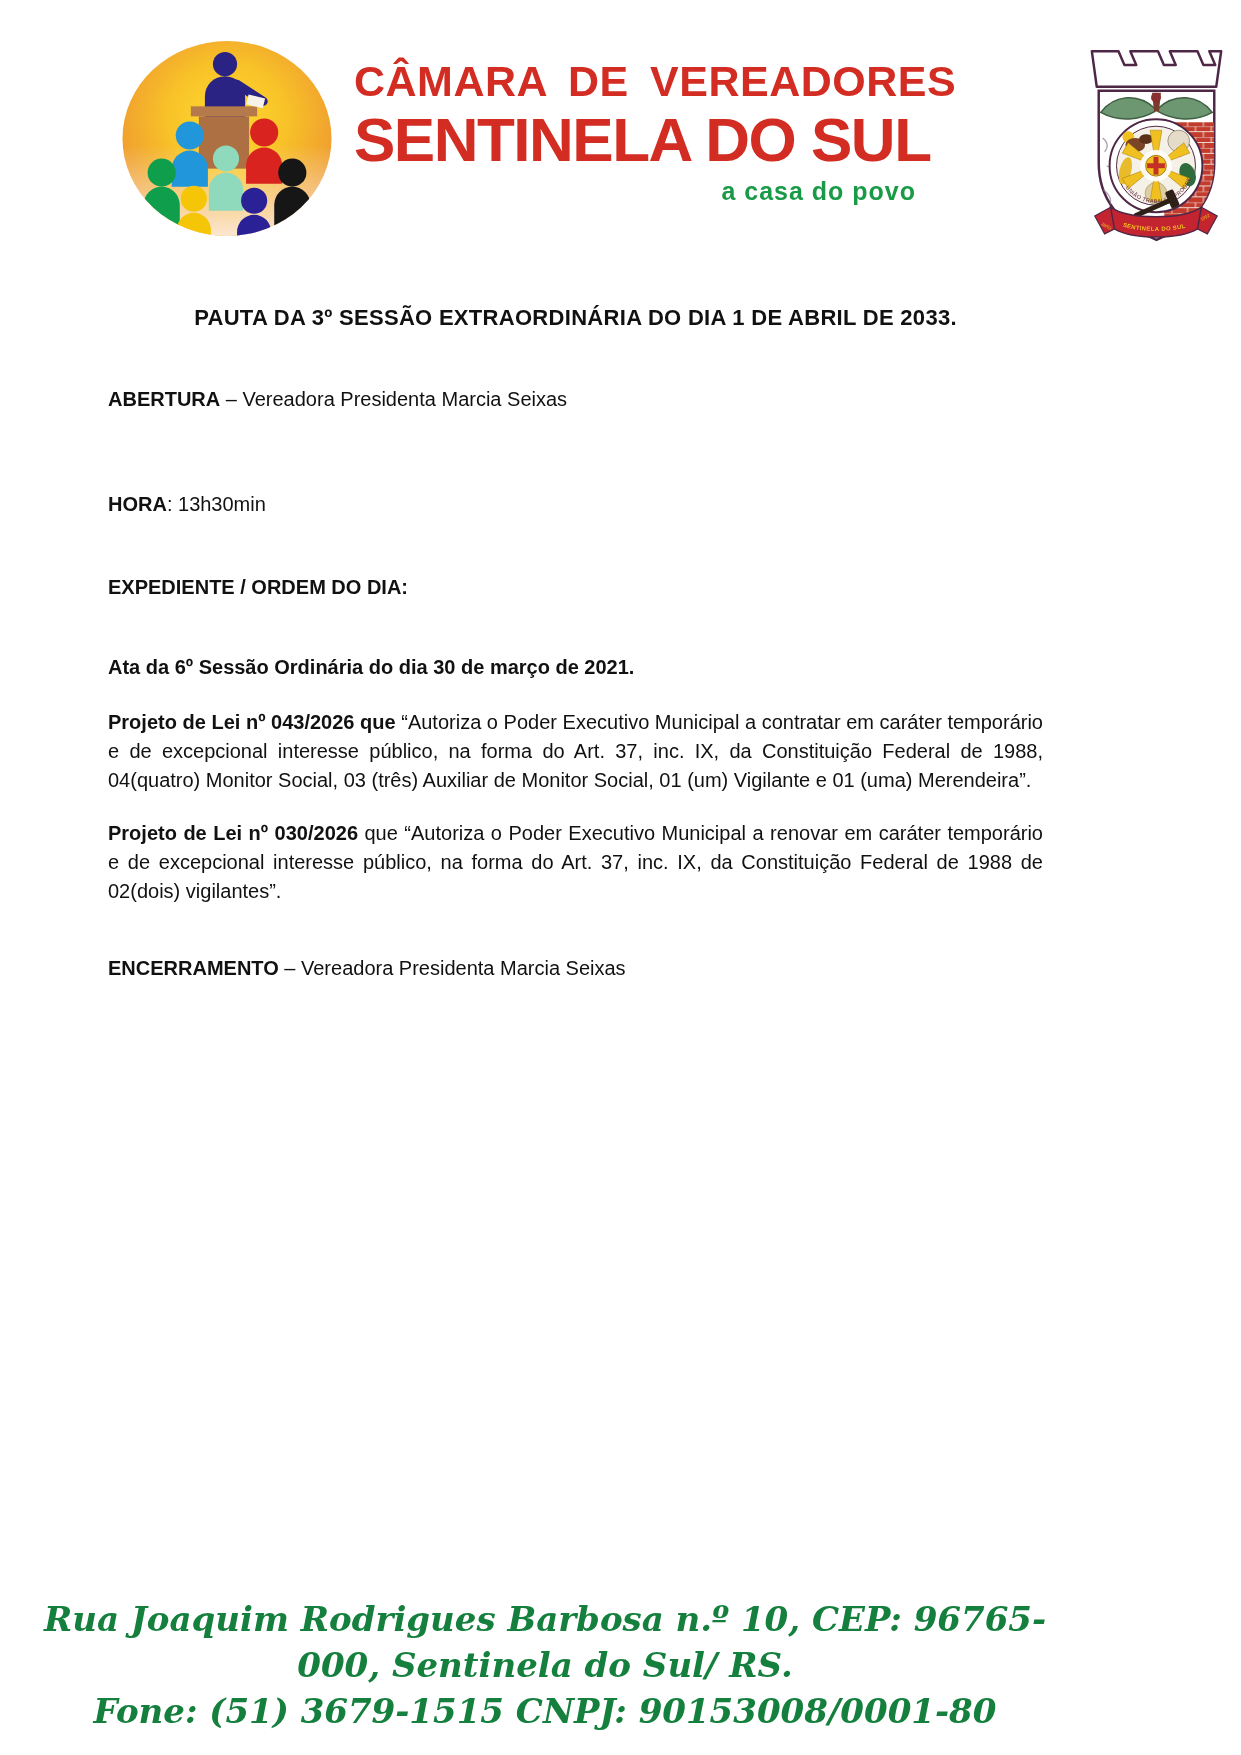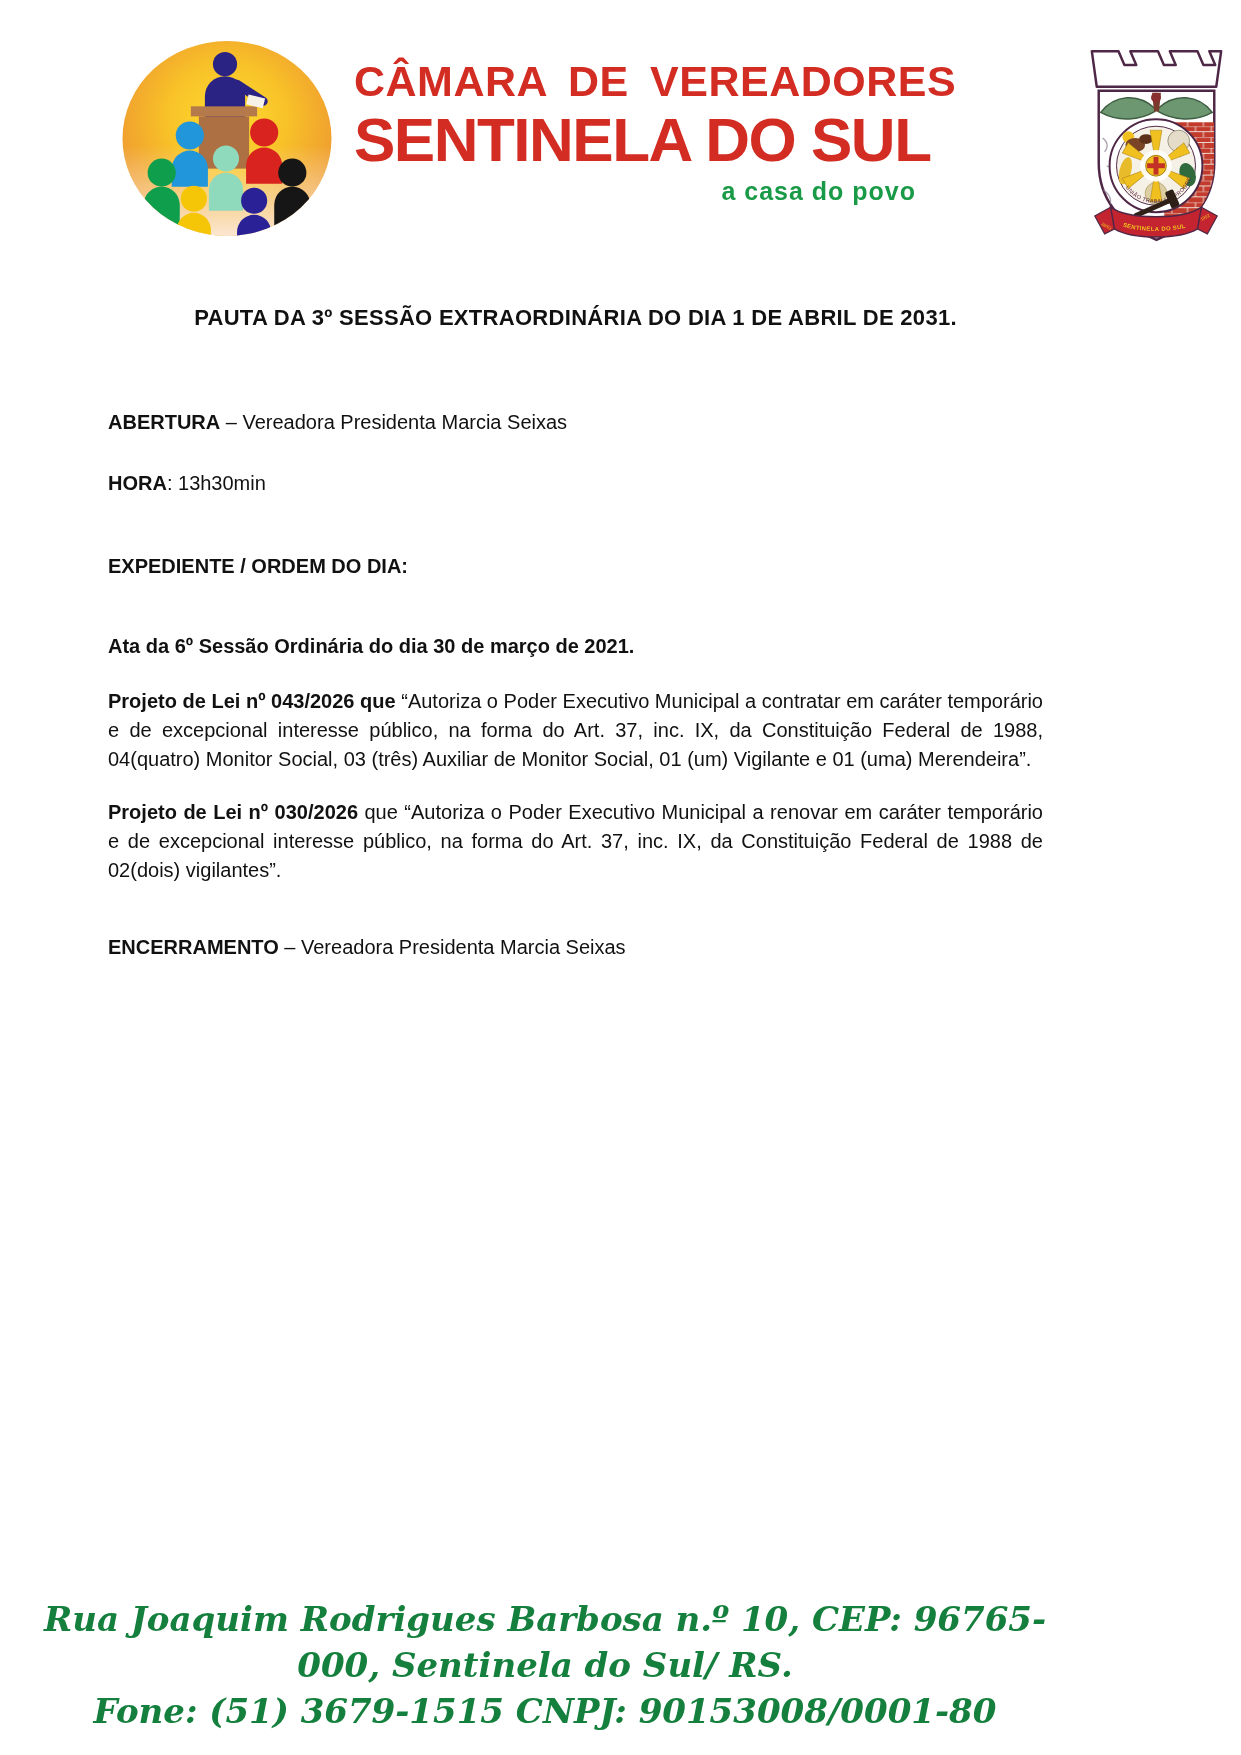--- a/index.html
+++ b/index.html
@@ -36,22 +36,22 @@
     text-align:right;margin-top:8px;letter-spacing:1px;
   }
   .arms-wrap{margin-left:auto;width:158px;height:212px;flex:0 0 auto;}
   
   .doc{position:absolute;left:108px;top:303px;width:935px;}
   .doc-title{
     margin:0;font-size:22px;font-weight:bold;text-align:center;
     letter-spacing:.3px;line-height:29px;
   }
   .line{font-size:20px;line-height:29px;margin:0;}
-  .m-abertura{margin-top:76px;}
-  .m-hora{margin-top:32px;}
+  .m-abertura{margin-top:53px;}
+  .m-hora{margin-top:76px;}
   .m-expediente{margin-top:54px;font-weight:bold;}
   .m-ata{margin-top:51px;font-weight:bold;}
   .para{font-size:20px;line-height:29px;margin:26px 0 0 0;text-align:justify;}
   .para.second{margin-top:24px;}
   .m-encerramento{margin-top:48px;}
   strong{font-weight:bold;}
   
   .footer{
     position:absolute;left:30px;width:1030px;top:1596px;
     text-align:center;
@@ -215,21 +215,21 @@
             <textPath href="#ribArc" startOffset="6%">SENTINELA DO SUL</textPath>
           </text>
           <text x="24" y="188" font-size="4.5" fill="#f2c01e" transform="rotate(28 24 188)">28/03</text>
           <text x="126" y="184" font-size="4.5" fill="#f2c01e" transform="rotate(-28 126 184)">1992</text>
         </g>
       </svg>
     </div>
   </div>
 
   <div class="doc">
-    <h1 class="doc-title">PAUTA DA 3º SESSÃO EXTRAORDINÁRIA DO DIA 1 DE ABRIL DE 2031.</h1>
+    <h1 class="doc-title">PAUTA DA 3º SESSÃO EXTRAORDINÁRIA DO DIA 1 DE ABRIL DE 2033.</h1>
 
     <p class="line m-abertura"><strong>ABERTURA</strong><span> – Vereadora Presidenta Marcia Seixas</span></p>
 
     <p class="line m-hora"><strong>HORA</strong><span>: 13h30min</span></p>
 
     <p class="line m-expediente">EXPEDIENTE / ORDEM DO DIA:</p>
 
     <p class="line m-ata">Ata da 6º Sessão Ordinária do dia 30 de março de 2021.</p>
 
     <p class="para"><strong>Projeto de Lei nº 043/2026 que</strong><span> “Autoriza o Poder Executivo Municipal a contratar em caráter temporário e de excepcional interesse público, na forma do Art. 37, inc. IX, da Constituição Federal de 1988, 04(quatro) Monitor Social, 03 (três) Auxiliar de Monitor Social, 01 (um) Vigilante e 01 (uma) Merendeira”.</span></p>

